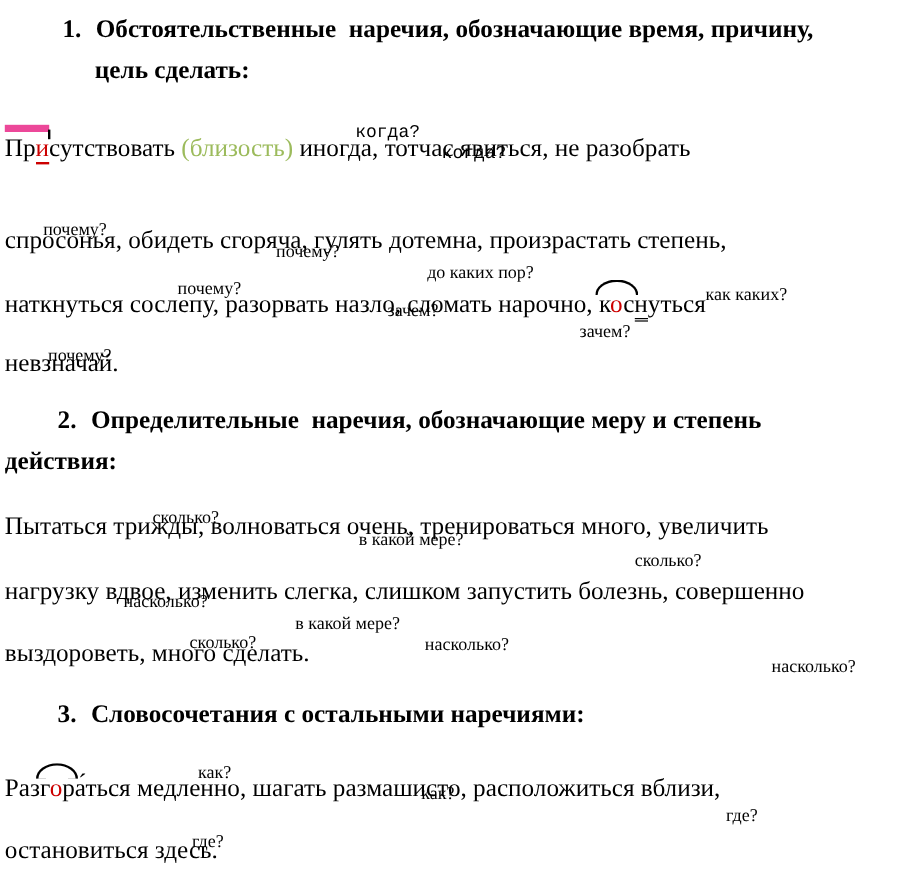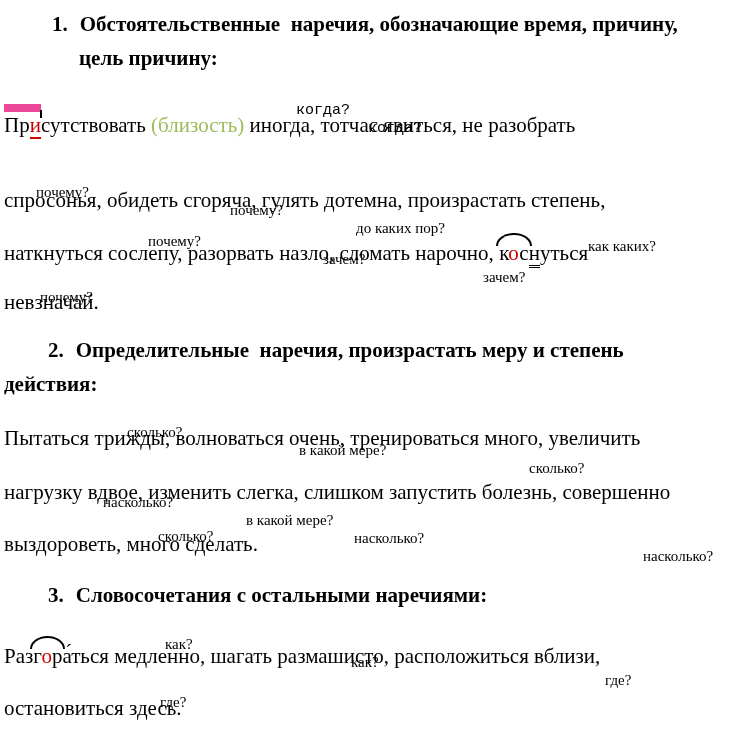--- a/index.html
+++ b/index.html
@@ -15,42 +15,42 @@
   .row { position: absolute; left: 0; width: 750px; white-space: pre; }
   .heading { font-weight: bold; font-size: 21px; }
   .heading .num { display: inline-block; }
   .heading .htxt { margin-left: 12px; text-align: center; }
   .text-line { font-size: 21px; left: 4px; }
   .ann span { position: absolute; font-size: 15px; color: #000000; white-space: pre; }
   .red { color: #cc0000; }
   .green { color: #9cbb5c; }
   .red-u { color: #cc0000; border-bottom: 2px solid #cc0000; padding-bottom: 0px; }
   
-  .prefix-mark { position: relative; display: inline-block; border-top: 8px solid #ec4899; padding-top: 1px; }
+  .prefix-mark { position: relative; display: inline-block; border-top: 6px solid #ec4899; padding-top: 1px; }
   .prefix-mark::after {
     content: ""; position: absolute; right: -1px; top: -2px;
     width: 2px; height: 8px; background: #000;
   }
   
   .root-arc { position: relative; display: inline-block; }
   .root-arc::before {
     content: ""; position: absolute; left: -3px; right: -3px; top: -8px; height: 11px;
     border: 2px solid #000; border-bottom: none;
     border-radius: 50% 50% 0 0 / 100% 100% 0 0;
   }
   
   .dbl-underline { border-bottom: 3px double #000; }
 </style>
 </head>
 <body>
 
 <div id="page">
 
   <div class="row heading" style="top:12px; left:52px;"><span class="num">1.</span><span class="htxt">Обстоятельственные  наречия, обозначающие время, причину,</span></div>
-  <div class="row heading" style="top:46px; left:79px;"><span>цель причину:</span></div>
+  <div class="row heading" style="top:46px; left:79px;"><span>цель сделать:</span></div>
 
   <div class="row ann" style="top:84px;font-family:Liberation Mono, monospace;">
     <span style="left:296px;">когда?</span>
     <span style="left:368px;">когда?</span>
   </div>
 
   <div class="row text-line" style="top:104px;"><span class="prefix-mark"><span>Пр</span><span class="red-u">и</span></span><span>сутствовать </span><span class="green">(близость)</span><span> иногда, тотчас явиться, не разобрать</span></div>
 
   <div class="row ann" style="top:166px;">
     <span style="left:36px;">почему?</span>
@@ -68,21 +68,21 @@
   </div>
 
   <div class="row text-line" style="top:241px;"><span>наткнуться сослепу, разорвать назло, сломать нарочно, </span><span class="root-arc"><span>к</span><span class="red">о</span><span>с</span></span><span class="dbl-underline">н</span><span>уться</span></div>
 
   <div class="row ann" style="top:271px;">
     <span style="left:40px;">почему?</span>
   </div>
 
   <div class="row text-line" style="top:290px;"><span>невзначай.</span></div>
 
-  <div class="row heading" style="top:338px; left:48px;"><span class="num">2.</span><span class="htxt">Определительные  наречия, произрастать меру и степень</span></div>
+  <div class="row heading" style="top:338px; left:48px;"><span class="num">2.</span><span class="htxt">Определительные  наречия, обозначающие меру и степень</span></div>
   <div class="row heading" style="top:372px; left:4px;"><span>действия:</span></div>
 
   <div class="row ann" style="top:406px;">
     <span style="left:127px;">сколько?</span>
     <span style="left:299px;">в какой мере?</span>
     <span style="left:529px;">сколько?</span>
   </div>
 
   <div class="row text-line" style="top:426px;"><span>Пытаться трижды, волноваться очень, тренироваться много, увеличить</span></div>
 

